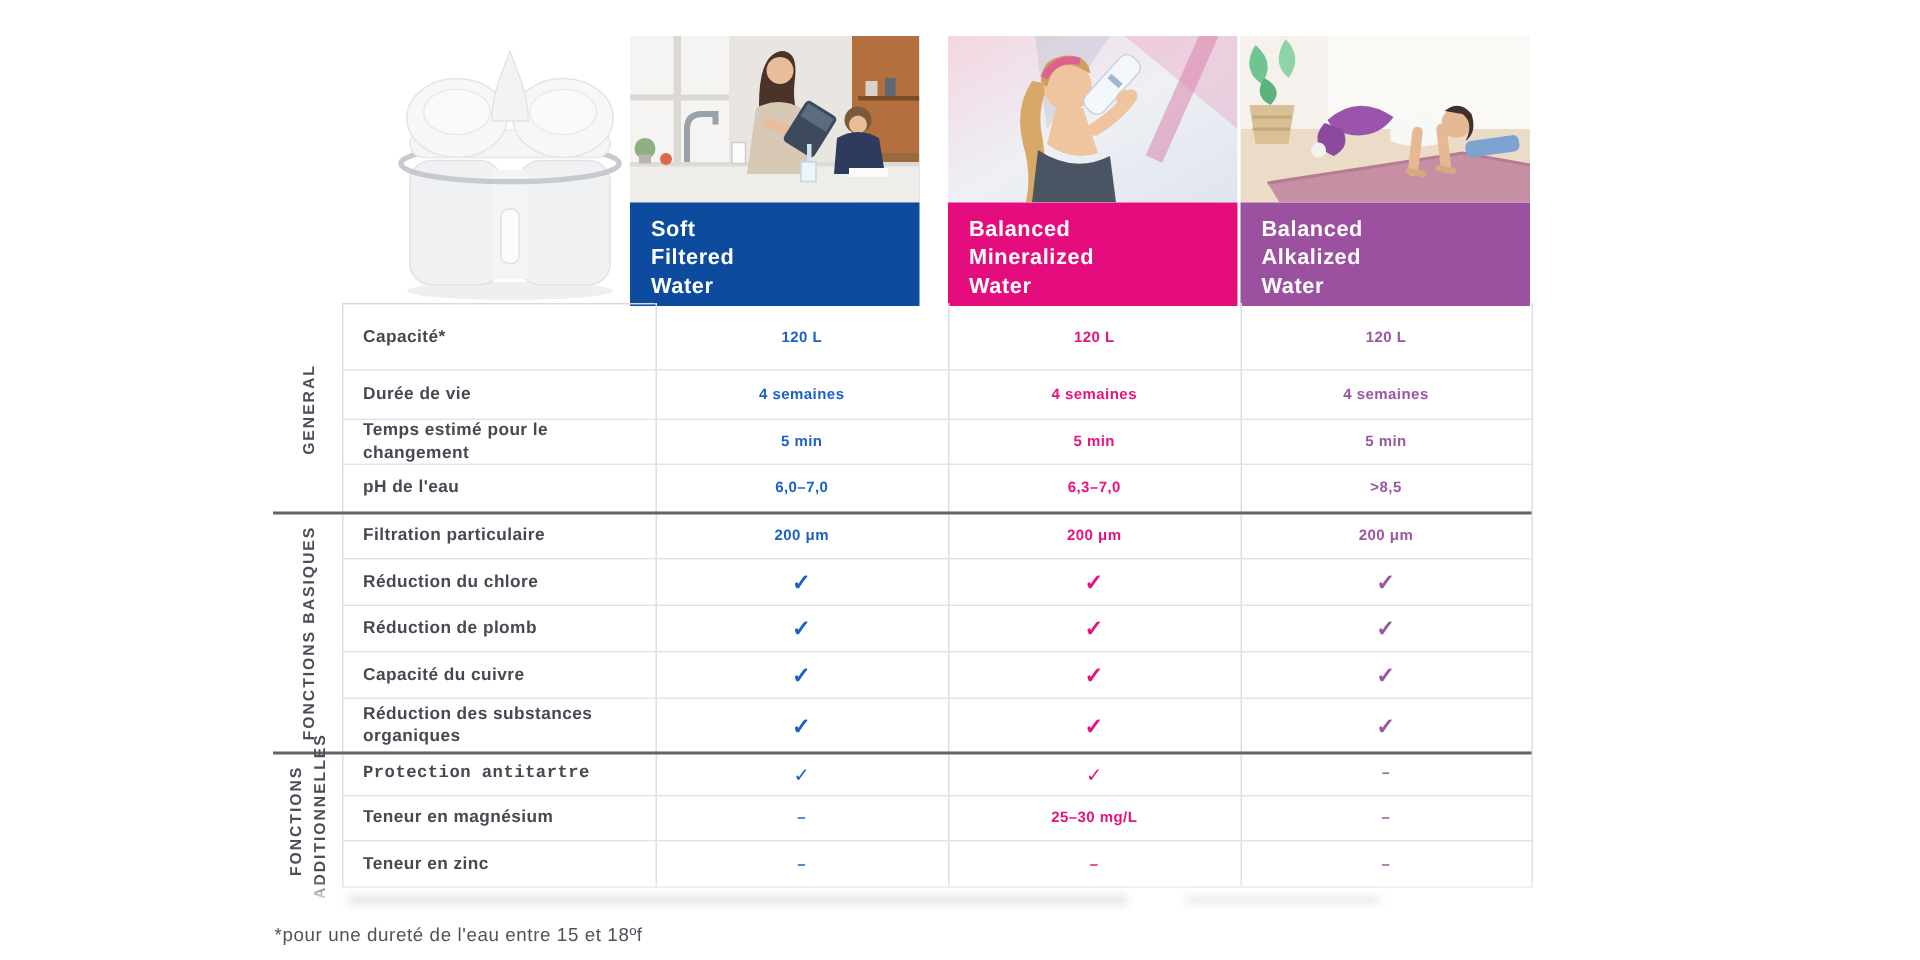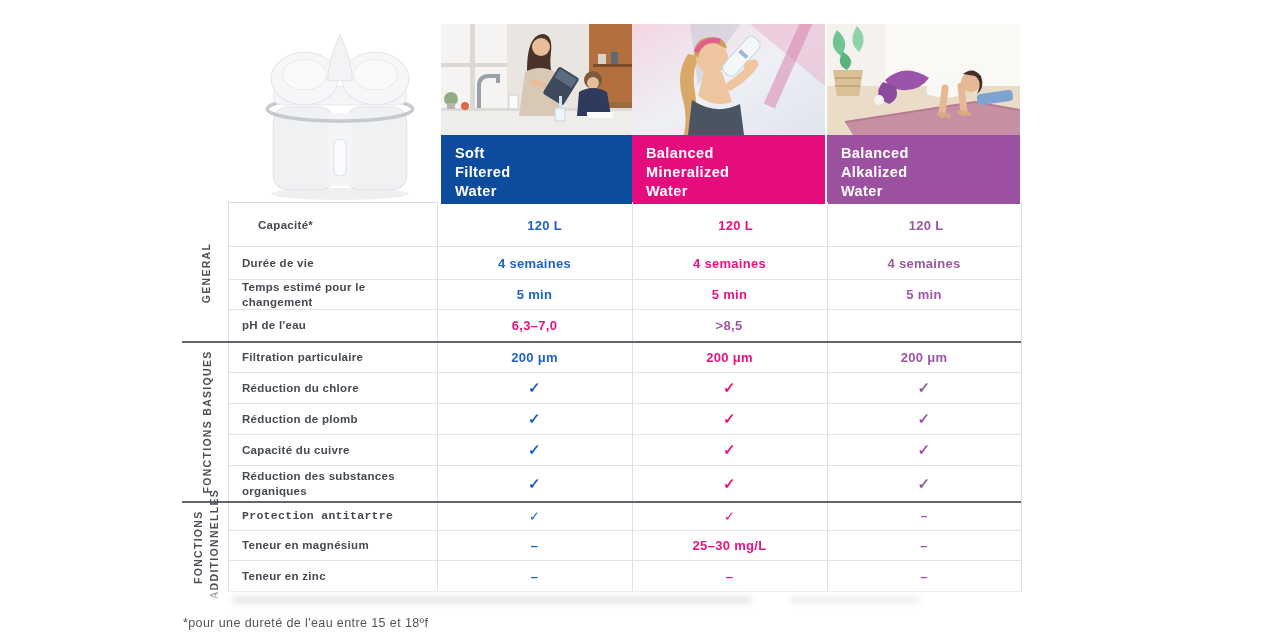--- a/index.html
+++ b/index.html
@@ -7,29 +7,29 @@
   #stage{position:relative;width:1280px;height:640px;background:#fff;overflow:hidden;}
 
   
   #cartridge{position:absolute;left:250px;top:20px;width:180px;height:182px;}
 
   
   .photo{position:absolute;top:24px;width:193px;height:111px;overflow:hidden;background:#eee;}
   .col-header{position:absolute;top:135px;width:193px;height:69px;box-sizing:border-box;
     padding:9px 8px 0 14px;color:#fff;font-size:14.5px;font-weight:700;line-height:1.32;
     letter-spacing:.4px;white-space:pre-line;}
-  .cx0{left:441px;} .cx1{left:632px;} .cx2{left:827px;}
+  .cx0{left:420px;} .cx1{left:632px;} .cx2{left:827px;}
 
   
   #rows{position:absolute;left:228px;top:204px;width:793px;}
   .row{display:flex;box-sizing:border-box;border-bottom:1px solid #e2e5e8;}
   .cell{display:flex;align-items:center;box-sizing:border-box;}
   .cell.label{width:209px;padding-left:14px;padding-right:4px;font-size:11.5px;font-weight:700;
     color:#454a52;letter-spacing:.3px;line-height:1.25;}
-  .cell.value{width:195px;justify-content:center;font-size:13px;font-weight:700;letter-spacing:.3px;}
+  .cell.value{width:195px;justify-content:center;font-size:10px;font-weight:700;letter-spacing:.3px;}
   .row .cell.value:last-child{width:194px;}
   .cell.value.check{font-size:15px;}
 
   
   .vline{position:absolute;width:1px;background:#dcdfe3;top:202px;height:390px;}
   .tline{position:absolute;height:1px;background:#d8dbde;}
 
   
   .secline{position:absolute;left:182px;width:839px;height:2px;background:#61666d;}
 
@@ -165,40 +165,41 @@
 Water</div>
 
   <div class="tline" style="left:228px;top:202px;width:209px;"></div>
   <div class="vline" style="left:228px;"></div>
   <div class="vline" style="left:437px;"></div>
   <div class="vline" style="left:632px;"></div>
   <div class="vline" style="left:827px;"></div>
   <div class="vline" style="left:1021px;"></div>
 
   <div id="rows">
-      <div class="row" style="height: 43px; padding-left: 16px;">
+      <div class="row" style="height: 43px;">
         <div class="cell label">Capacité*</div>
         <div class="cell value" style="color: rgb(28, 97, 198);">120 L</div>
         <div class="cell value" style="color: rgb(232, 18, 127);">120 L</div>
         <div class="cell value" style="color: rgb(154, 88, 163);">120 L</div>
       </div>
       <div class="row" style="height: 33px;">
         <div class="cell label">Durée de vie</div>
         <div class="cell value" style="color: rgb(28, 97, 198);">4 semaines</div>
         <div class="cell value" style="color: rgb(232, 18, 127);">4 semaines</div>
         <div class="cell value" style="color: rgb(154, 88, 163);">4 semaines</div>
       </div>
       <div class="row" style="height: 30px;">
         <div class="cell label">Temps estimé pour le changement</div>
         <div class="cell value" style="color: rgb(28, 97, 198);">5 min</div>
         <div class="cell value" style="color: rgb(232, 18, 127);">5 min</div>
         <div class="cell value" style="color: rgb(154, 88, 163);">5 min</div>
       </div>
       <div class="row" style="height: 32px;">
         <div class="cell label">pH de l'eau</div>
+        <div class="cell value" style="color: rgb(28, 97, 198);">6,0–7,0</div>
         <div class="cell value" style="color: rgb(232, 18, 127);">6,3–7,0</div>
         <div class="cell value" style="color: rgb(154, 88, 163);">&gt;8,5</div>
       </div>
       <div class="row" style="height: 31px;">
         <div class="cell label">Filtration particulaire</div>
         <div class="cell value" style="color: rgb(28, 97, 198);">200 μm</div>
         <div class="cell value" style="color: rgb(232, 18, 127);">200 μm</div>
         <div class="cell value" style="color: rgb(154, 88, 163);">200 μm</div>
       </div>
       <div class="row" style="height: 31px;">

